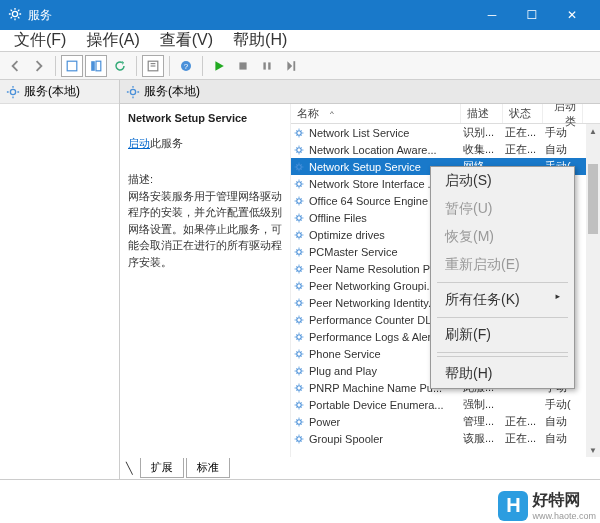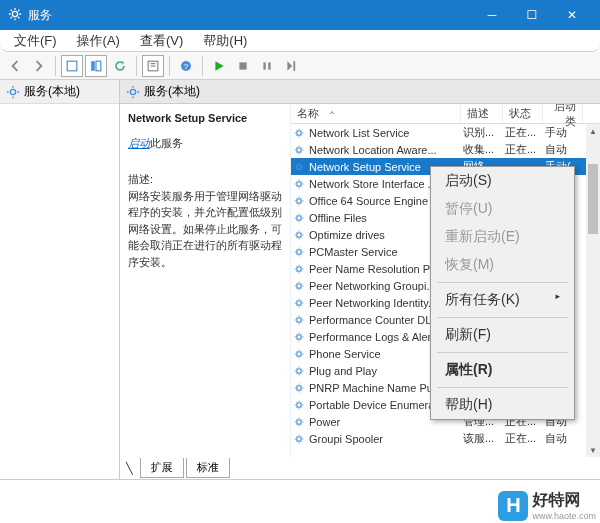--- a/index.html
+++ b/index.html
@@ -4,41 +4,41 @@
 <style>
 * { box-sizing: border-box; margin: 0; padding: 0; font-family: "Microsoft YaHei", "Segoe UI", sans-serif; }
 body { width: 600px; height: 523px; background: #fff; overflow: hidden; position: relative; }
 
 .titlebar { height: 30px; background: #1979ca; color: #fff; display: flex; align-items: center; padding: 7px 8px; font-size: 12px; }
 .titlebar .gear-icon { margin-right: 6px; }
 .titlebar .spacer { flex: 1; }
 .titlebar .winbtn { width: 40px; height: 30px; display: flex; align-items: center; justify-content: center; color: #fff; }
 .titlebar .winbtn.close { background: transparent; }
 
-.menubar { height: 22px; background: #fff; border-bottom: 1px solid #d0d0d0; display: flex; align-items: center; padding: 0 4px; font-size: 13px; color: #333; border-radius: 8px; }
+.menubar { height: 22px; background: #fff; border-bottom: 1px solid #d0d0d0; display: flex; align-items: center; padding: 0 4px; font-size: 16px; color: #333; }
 .menubar .mi { padding: 2px 10px; }
 
 .toolbar { height: 28px; background: #f7f7f7; border-bottom: 1px solid #d0d0d0; display: flex; align-items: center; padding: 0 4px; gap: 2px; }
 .toolbar .tbtn { width: 22px; height: 22px; border: 1px solid transparent; display: flex; align-items: center; justify-content: center; font-size: 11px; color: #555; }
 .toolbar .tbtn.box { border: 1px solid #aaa; background: #fff; }
 .toolbar .sep { width: 1px; height: 20px; background: #ccc; margin: 0 3px; }
 .toolbar svg { width: 12px; height: 12px; }
 
 .body { display: flex; height: 400px; border-bottom: 1px solid #ccc; }
 .leftpane { width: 120px; border-right: 1px solid #ccc; background: #fff; }
 .leftpane .hdr { background: #f0f0f0; padding: 3px 6px; font-size: 12px; display: flex; align-items: center; gap: 4px; border-bottom: 1px solid #ddd; }
 .gear-sm { width: 14px; height: 14px; }
 
 .rightpane { flex: 1; display: flex; flex-direction: column; position: relative; }
 .rightpane .hdr { background: #e8e8e8; padding: 3px 6px; font-size: 12px; display: flex; align-items: center; gap: 4px; border-bottom: 1px solid #ccc; }
 
 .content { flex: 1; display: flex; overflow: hidden; position: relative; }
 .infopanel { width: 170px; padding: 6px 8px; font-size: 11px; color: #333; line-height: 1.5; }
 .infopanel .title { font-weight: bold; color: #222; margin-bottom: 8px; }
-.infopanel .link { color: #0066cc; text-decoration: underline; font-style: italic; }
+.infopanel .link { color: #0066cc; text-decoration: underline; }
 .infopanel .desclbl { margin-top: 20px; }
 .infopanel .desc { }
 
 .listpanel { flex: 1; position: relative; overflow: hidden; border-left: 1px solid #eee; }
 .listhdr { display: flex; height: 20px; font-size: 11px; color: #444; border-bottom: 1px solid #ddd; text-align: right; }
 .listhdr .col { border-right: 1px solid #eee; padding: 2px 6px; display: flex; align-items: center; gap: 3px; }
 .col.name { width: 170px; }
 .col.desc { width: 42px; }
 .col.stat { width: 40px; }
 .col.start { width: 40px; }
@@ -440,28 +440,27 @@
         <div class="scrollbar">
           <div class="arr" style="top:0">▲</div>
           <div class="thumb"></div>
           <div class="arr" style="bottom:0">▼</div>
         </div>
       </div>
 
       <div class="ctxmenu" id="ctx">
           <div class="mitem">启动(S)</div>
           <div class="mitem dis">暂停(U)</div>
+          <div class="mitem dis">恢复(M)</div>
           <div class="mitem dis">重新启动(E)</div>
-          <div class="mitem dis">恢复(M)</div>
           <div class="msep"></div>
           <div class="mitem sub">所有任务(K)</div>
           <div class="msep"></div>
           <div class="mitem">刷新(F)</div>
           <div class="msep"></div>
-          <div class="mitem bold">属性(R)</div>
           <div class="msep"></div>
           <div class="mitem">帮助(H)</div>
         </div>
     </div>
 
     <div class="tabs">
       <span class="ln1">╲</span>
       <span class="tab">扩展</span>
       <span class="tab">标准</span>
     </div>

